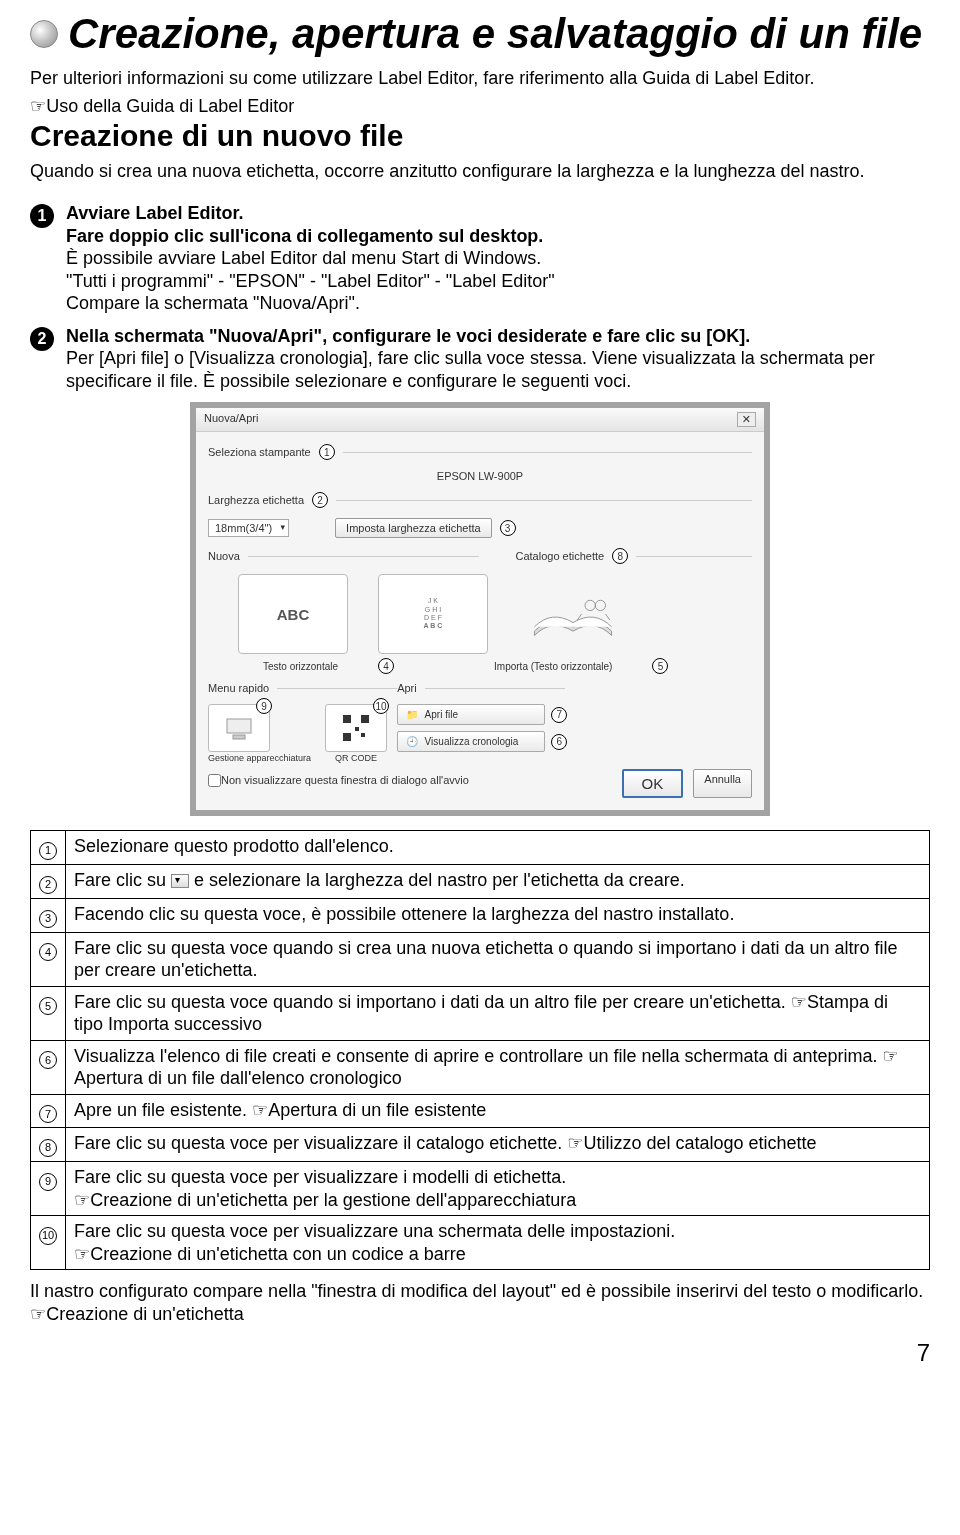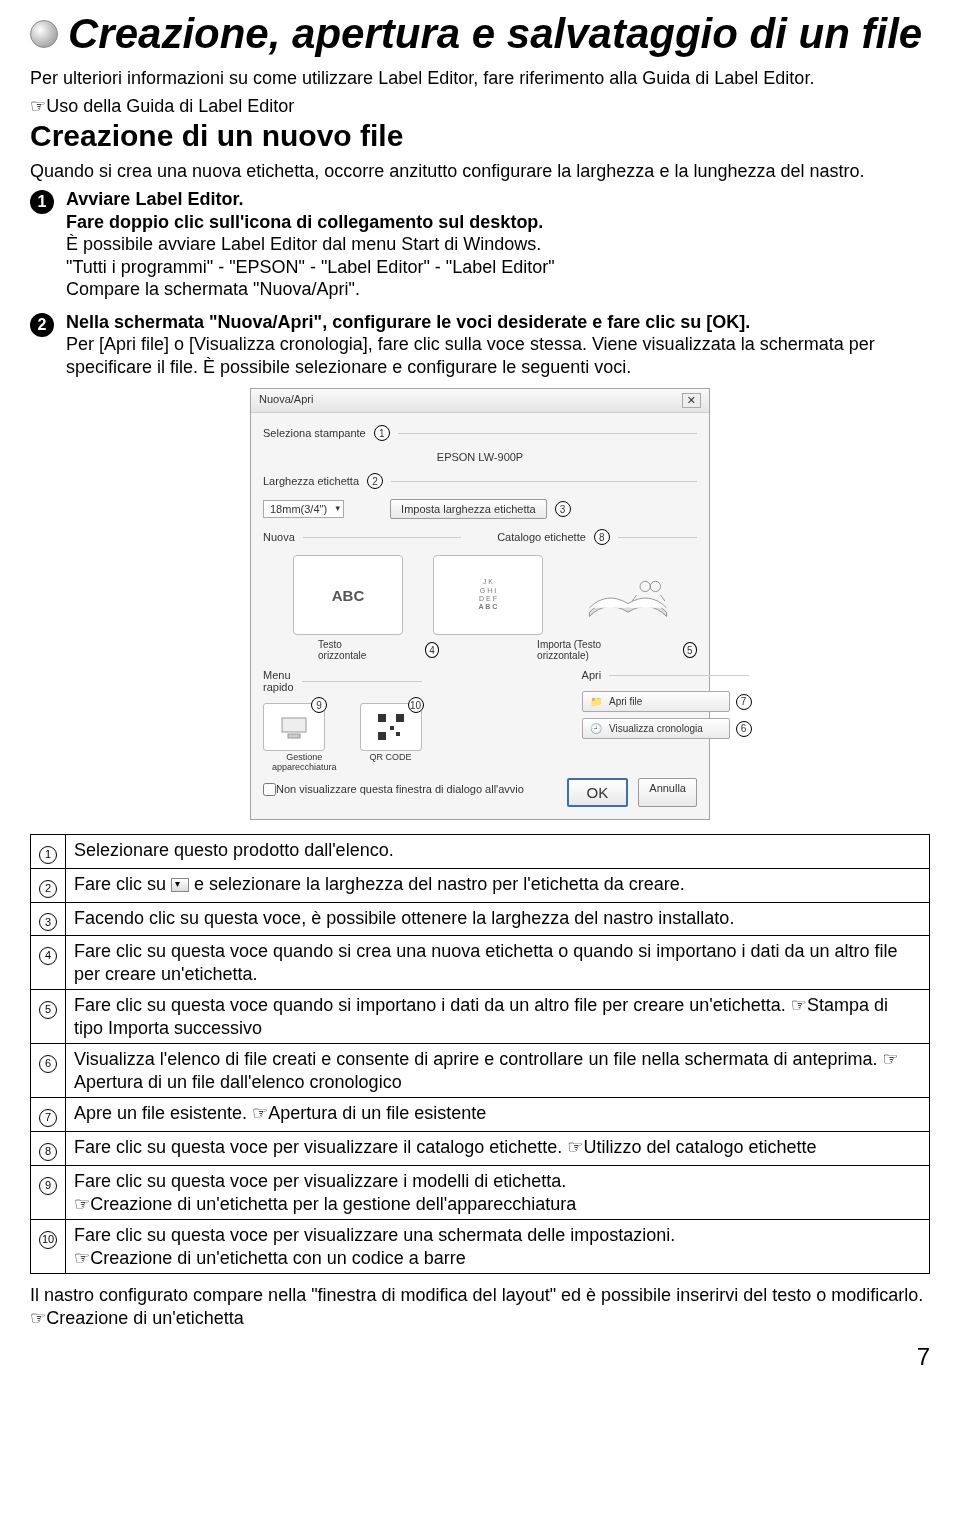--- a/index.html
+++ b/index.html
@@ -3,44 +3,44 @@
 <meta charset="utf-8">
 <style>
   * { box-sizing: border-box; margin: 0; padding: 0; }
   body { font-family: "Myriad Pro", Arial, sans-serif; width: 960px; background: #fff; color: #000; padding: 10px 30px 20px 30px; }
   .title-row { display: flex; align-items: center; gap: 10px; margin-bottom: 10px; }
   .bullet-icon { width: 28px; height: 28px; border-radius: 50%; background: radial-gradient(circle at 35% 35%, #fff 0%, #ccc 40%, #888 100%); border: 1px solid #888; flex-shrink: 0; }
   h1 { font-size: 42px; font-weight: bold; font-style: italic; }
   .intro { font-size: 18px; margin-top: 6px; }
   .hand { font-family: "Segoe UI Symbol", Arial; }
   h2 { font-size: 30px; font-weight: bold; margin-top: 2px; margin-bottom: 8px; }
-  .subintro { font-size: 18px; margin-bottom: 6px; }
+  .subintro { font-size: 18px; margin-bottom: 20px; }
   .step { display: flex; gap: 12px; margin-bottom: 10px; }
   .step-num { width: 24px; height: 24px; border-radius: 50%; background: #000; color: #fff; font-weight: bold; font-size: 16px; display: flex; align-items: center; justify-content: center; flex-shrink: 0; margin-top: 2px; }
   .step-body { flex: 1; font-size: 18px; line-height: 1.25; }
   .step-body .bold { font-weight: bold; }
   .dialog-wrap { display: flex; justify-content: center; margin: 8px 0 14px 0; }
-  .dialog { width: 460px; border: 1px solid #a3a3a3; background: #f5f5f5; font-size: 11px; color: #333; }
+  .dialog { width: 580px; border: 6px solid #a3a3a3; background: #f5f5f5; font-size: 11px; color: #333; }
   .dialog-title { background: linear-gradient(#fafafa,#e4e4e4); padding: 4px 8px; border-bottom: 1px solid #ccc; display:flex; justify-content:space-between; }
   .dialog-title .x { border:1px solid #aaa; padding:0 4px; background:#eee; }
   .dialog-body { padding: 12px; }
   .drow { display: flex; align-items: center; gap: 8px; margin-bottom: 10px; }
   .drow .lbl { font-size: 11px; }
   .hr { height:1px; background:#ccc; flex:1; }
   .callout { width: 16px; height: 16px; border-radius:50%; border:1px solid #000; display:inline-flex; align-items:center; justify-content:center; font-size:10px; background:#fff; }
   .select { border:1px solid #aaa; background:#fff; padding:2px 16px 2px 6px; font-size:11px; position:relative; }
   .select::after { content:"▾"; position:absolute; right:3px; top:2px; font-size:9px; }
   .btn { border:1px solid #999; background:linear-gradient(#fff,#e8e8e8); padding:3px 10px; font-size:11px; border-radius:2px; }
   .thumb-row { display:flex; gap:30px; margin:6px 0 4px 30px; }
   .thumb { width:110px; height:80px; border:1px solid #bbb; background:#fff; display:flex; align-items:center; justify-content:center; border-radius:4px; position:relative; }
   .thumb.abc { font-weight:bold; font-size:15px; color:#555; }
   .stack { font-size:7px; color:#777; text-align:center; line-height:1.2; }
   .book { width:90px; height:60px; position:relative; }
   .capt-row { display:flex; gap:40px; margin-left:55px; font-size:10px; align-items:center; margin-bottom:8px; }
-  .sec2 { display:flex; gap:160px; margin-top:4px; }
+  .sec2 { display:flex; margin-top:4px; }
   .mini { display:flex; gap:14px; }
   .mini .m { width:62px; height:48px; border:1px solid #bbb; background:#fff; border-radius:3px; display:flex; align-items:center; justify-content:center; }
   .mini-cap { font-size:9px; text-align:center; margin-top:2px; line-height:1.1; }
   .apri-col { display:flex; flex-direction:column; gap:6px; }
   .apri-btn { display:flex; align-items:center; gap:6px; width:170px; }
   .apri-btn .b { flex:1; border:1px solid #aaa; background:linear-gradient(#fff,#eaeaea); padding:4px 8px; font-size:10px; border-radius:2px; display:flex; align-items:center; gap:6px; }
   .chk-row { display:flex; align-items:center; margin-top:10px; }
   .bottom-btns { display:flex; gap:10px; justify-content:flex-end; margin-top:-18px; }
   .okbtn { border:2px solid #3a6fb0; background:linear-gradient(#fff,#e8e8e8); padding:4px 18px; font-size:15px; border-radius:2px; }
   .table { border:1px solid #000; border-collapse:collapse; width:100%; margin-bottom:10px; }

